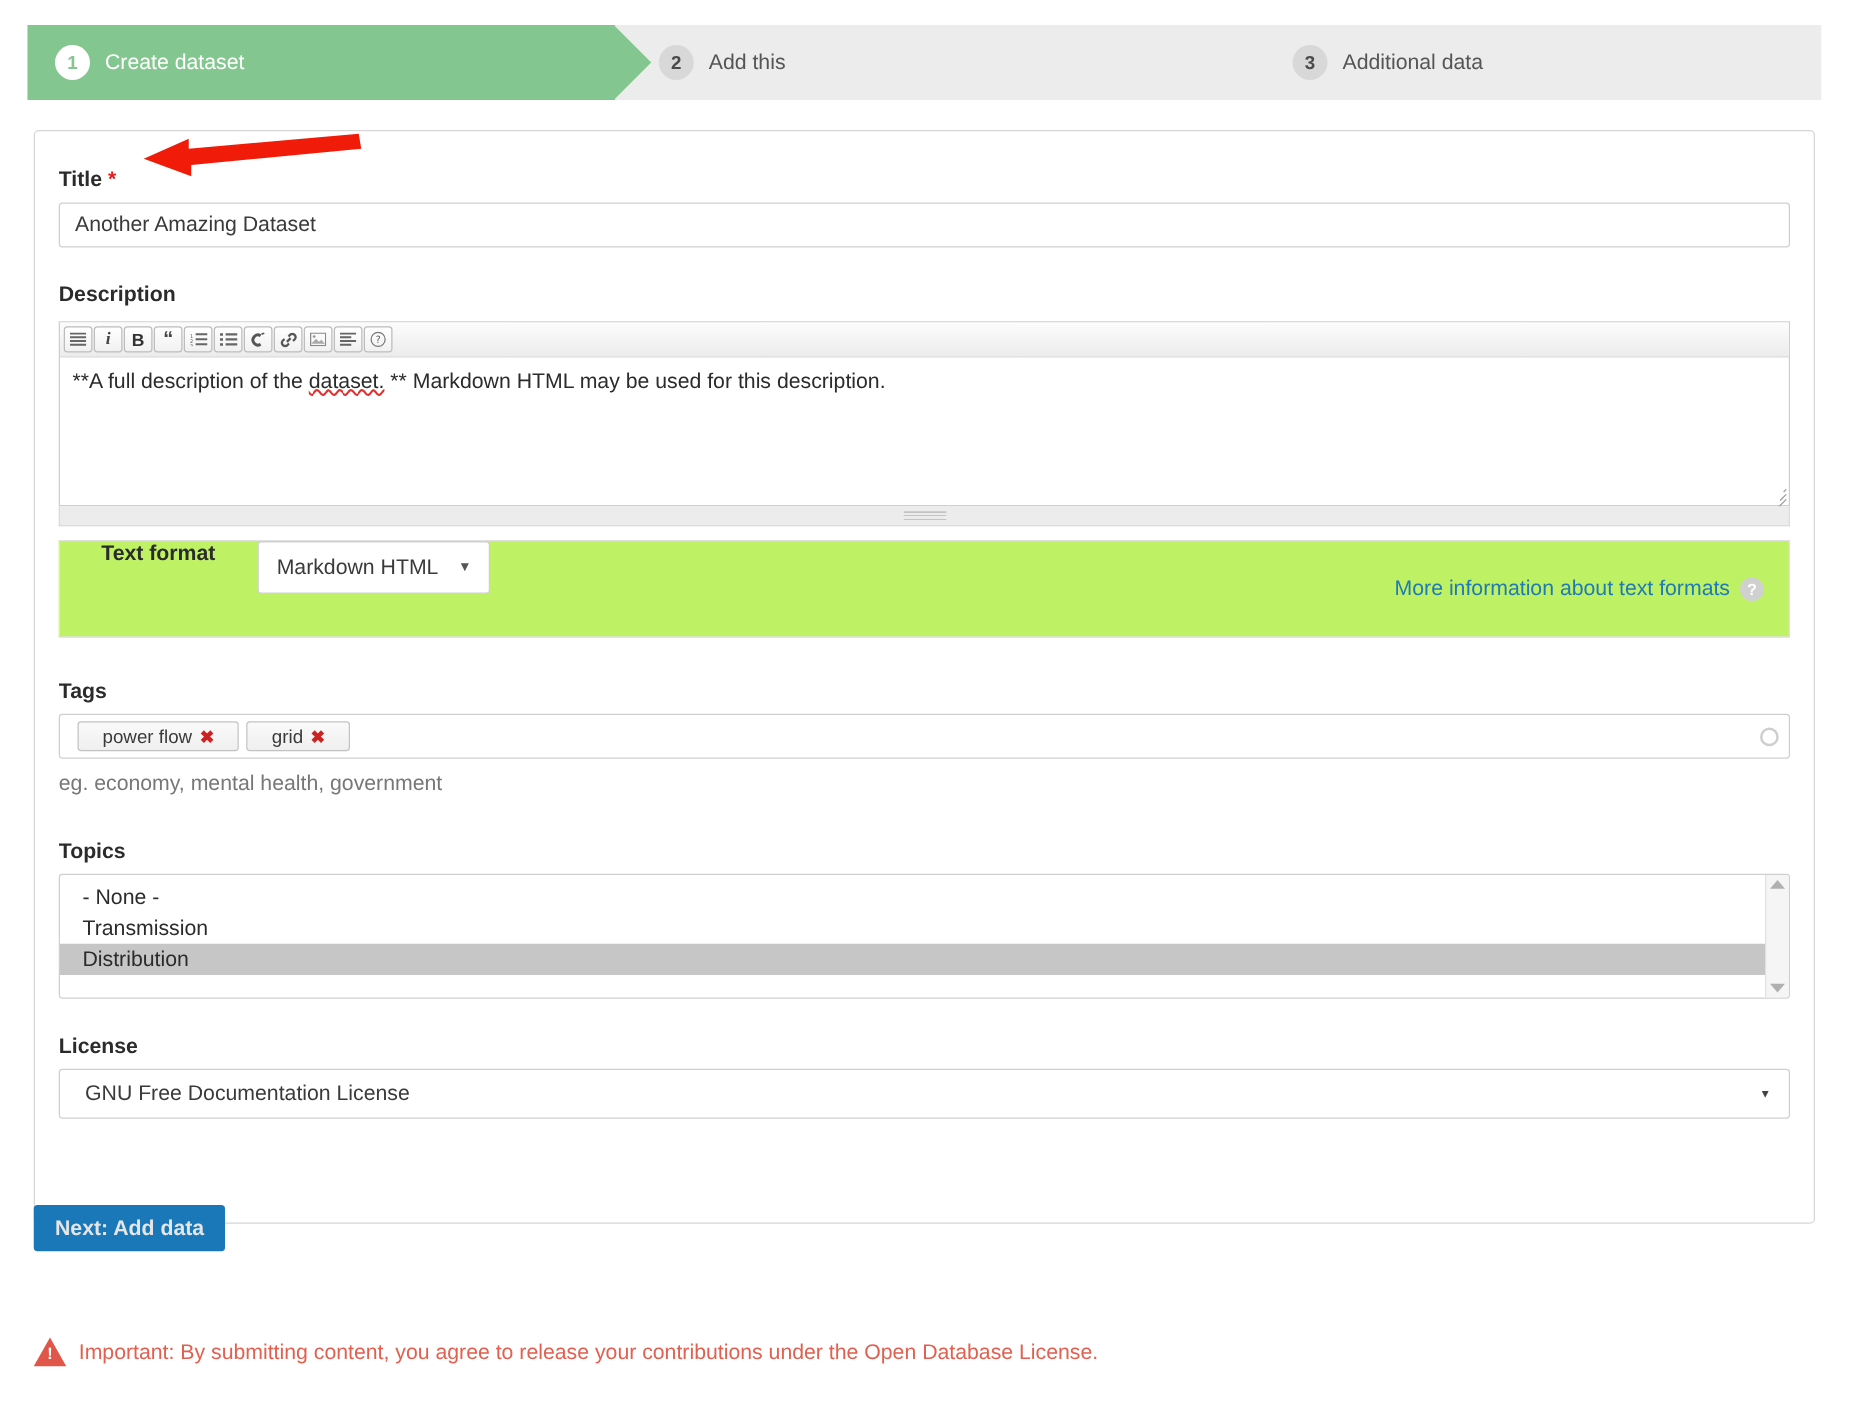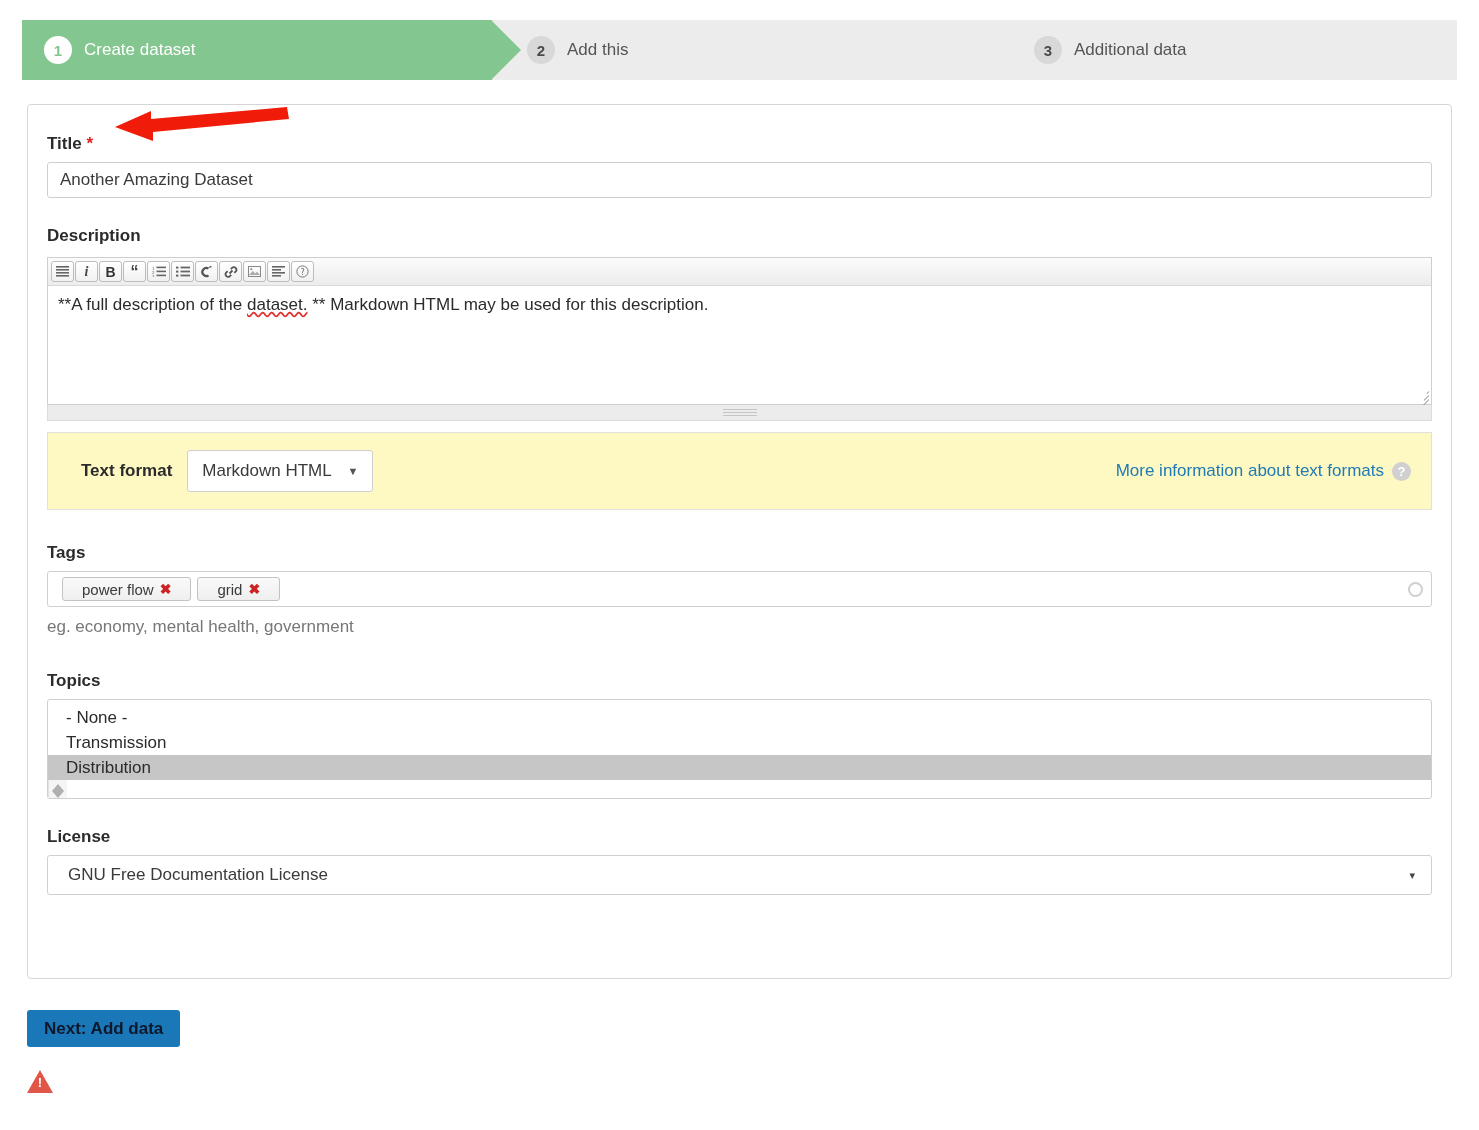--- a/index.html
+++ b/index.html
@@ -140,23 +140,23 @@
   }
   .grip {
     width: 34px; height: 7px;
     background: repeating-linear-gradient(#c4c4c4 0 1px, transparent 1px 3px);
   }
 
   
   .fmtbar {
     position: absolute; left: 19px; top: 327px;
     width: 1385px; height: 78px;
-    background: #fef9c3;
+    background: #bef264;
     border: 1px solid #e0e0e0;
-    display: flex; align-items: center;
+    display: flex;  gap: 19px;
   }
   .fmt-label {
     margin-left: 33px;
     font-size: 17px; font-weight: bold; color: #2b2b2b;
   }
   .fmt-select {
     margin-left: 15px;
     width: 186px; height: 42px;
     border: 1px solid #cfcfcf; border-radius: 3px;
     background: #fff;
@@ -221,21 +221,20 @@
 
   
   .lbl-topics { position: absolute; left: 19px; top: 566px; }
   .topics-box {
     position: absolute; left: 19px; top: 594px;
     width: 1385px; height: 100px;
     border: 1px solid #cfcfcf; border-radius: 3px;
     background: #fff;
     overflow: hidden;
     display: flex;
-    flex-direction: column;
   }
   .topics-list { flex: 1 1 auto; padding-top: 5px; }
   .topic-opt {
     height: 25px; line-height: 25px;
     padding-left: 18px;
     font-size: 17px; color: #2b2b2b;
     cursor: pointer;
     white-space: nowrap;
   }
   .topic-opt.sel { background: #c6c6c6; }
@@ -274,25 +273,25 @@
     font-size: 11px; color: #444;
   }
   .license-note {
     position: absolute; left: 19px; top: 806px;
     font-size: 17px; color: #666;
   }
   .license-note a { color: #1f7ab5; text-decoration: none; cursor: pointer; }
 
   
   .next-btn {
-    position: absolute; left: 27px; top: 1010px;
+    position: absolute; left: 27px; top: 964px;
     height: 37px; padding: 0 17px;
     background: #1a78b8;
     border: 0; border-radius: 3px;
-    color: #0f172a; font-size: 17px; font-weight: bold;
+    color: #e5e5e5; font-size: 17px; font-weight: bold;
     font-family: "Liberation Sans", sans-serif;
     cursor: pointer;
     display: flex; align-items: center;
   }
   .warning {
     position: absolute; left: 27px; top: 1070px;
     display: flex; align-items: center; gap: 10px;
     font-size: 17px; color: #e1604f;
   }
   .warn-tri {
@@ -488,19 +487,20 @@
       <span class="caret">▾</span>
     </div>
   </div>
 
   <button class="next-btn">Next: Add data</button>
 
   <div class="warning">
     <span class="warn-tri">
         <span>!</span>
       </span>
+    <span>Important: By submitting content, you agree to release your contributions under the Open Database License.</span>
   </div>
 
   <svg class="annot-arrow" width="180" height="40" viewBox="0 0 180 40">
     <polygon points="0,22 36,6 36,14 172,2 174,14 38,27 38,36" fill="#f01c09"></polygon>
   </svg>
 
 </div>
 
 </body></html>

